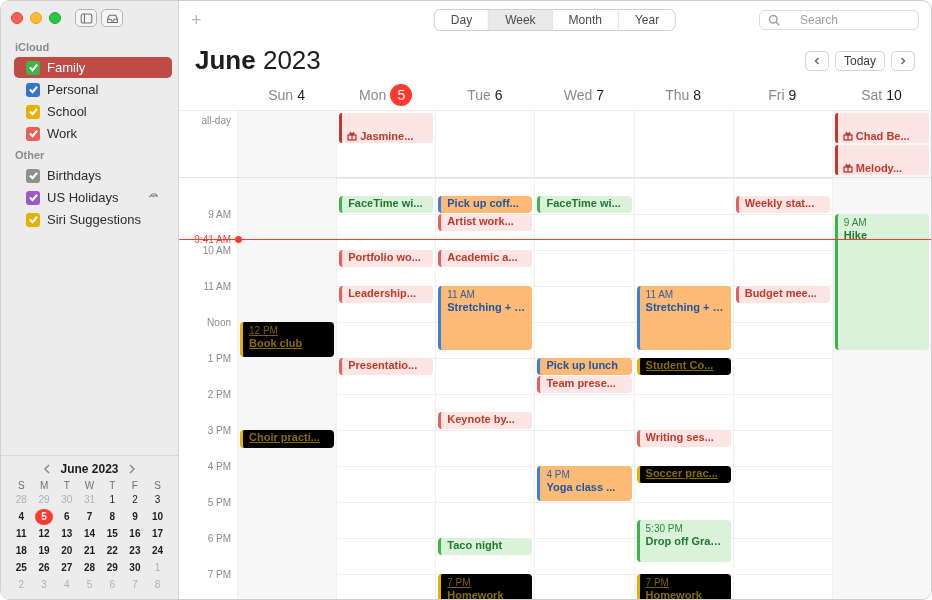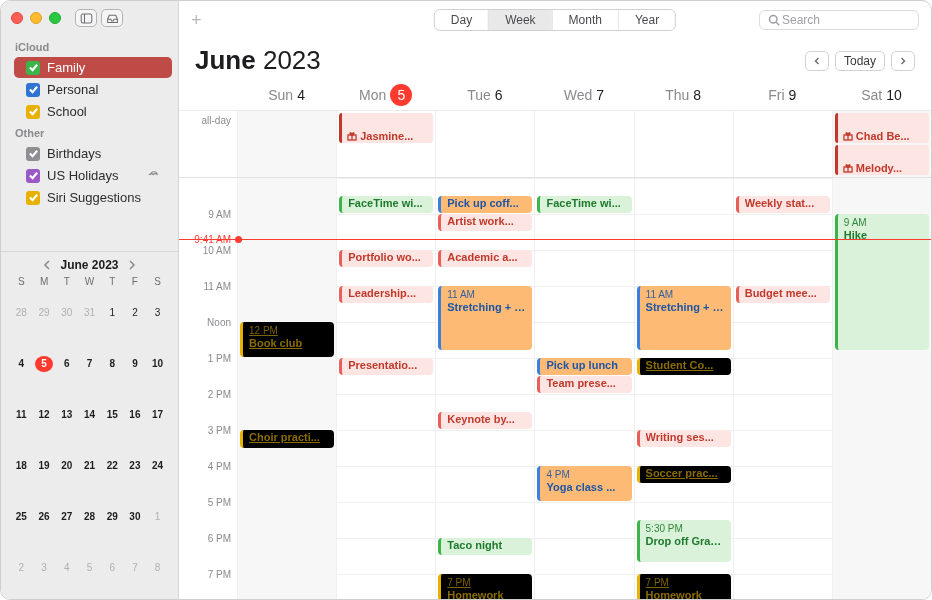--- a/index.html
+++ b/index.html
@@ -24,33 +24,33 @@
   .sb-check { width: 14px; height: 14px; border-radius: 3px; flex: none; display: flex; align-items: center; justify-content: center; }
   .sb-check svg { width: 9px; height: 9px; stroke: #fff; stroke-width: 2.5; fill: none; }
   .sb-share { margin-left: auto; color: #8a8a8e; }
   .sb-share svg { width: 13px; height: 10px; fill: #8a8a8e; }
   
   .mini { flex: none; padding: 6px 10px 6px; border-top: 1px solid #d8d8d8; }
   .mini-head { display: flex; align-items: center; justify-content: center; gap: 6px; font-size: 12px; font-weight: 600; margin-bottom: 4px; }
   .mini-arrow { width: 14px; height: 14px; display: flex; align-items: center; justify-content: center; color: #8a8a8e; cursor: default; }
   .mini-grid { display: grid; grid-template-columns: repeat(7, 1fr); column-gap: 2px; row-gap: 1px; font-size: 10px; text-align: center; }
   .mini-dow { color: #6e6e73; font-weight: 500; }
-  .mini-day { width: 18px; height: 16px; line-height: 16px; margin: 17px auto; border-radius: 50%; }
+  .mini-day { width: 18px; height: 16px; line-height: 16px; margin: 0 auto; border-radius: 50%; }
   .mini-day.other { color: #b0b0b5; }
   .mini-day.bold { font-weight: 700; }
   .mini-day.today { background: #ff3b30; color: #fff; font-weight: 600; }
   
   .main { flex: 1; display: flex; flex-direction: column; min-width: 0; }
   .toolbar { height: 38px; position: relative; display: flex; align-items: center; padding: 0 12px; }
   .plus { color: #b8b8bc; font-size: 18px; font-weight: 300; }
   .seg { position: absolute; left: 50%; transform: translateX(-50%); display: flex; border: 1px solid #cfcfcf; border-radius: 6px; overflow: hidden; font-size: 12px; }
   .seg div { padding: 3px 16px; color: #4a4a4e; cursor: default; }
   .seg div + div { border-left: 1px solid #e2e2e2; }
   .seg div.active { background: #e9e9e9; }
-  .search { display: flex; align-items: center; gap: 2px; border: 1px solid #dcdcdc; border-radius: 6px; padding: 2px 8px; color: #a0a0a4; font-size: 12px; width: 160px; }
+  .search { display: flex; align-items: center; gap: 20px; border: 1px solid #dcdcdc; border-radius: 6px; padding: 2px 8px; color: #a0a0a4; font-size: 12px; width: 160px; }
   .search svg { width: 12px; height: 12px; stroke: #a0a0a4; stroke-width: 2; fill: none; }
   
   .hdr { padding: 6px 16px 0 16px; display: flex; align-items: center; }
   .month-title { font-size: 26px; }
   .month-title b { font-weight: 700; }
   .hdr-nav { margin-left: auto; display: flex; gap: 6px; }
   .nav-btn { border: 1px solid #d2d2d6; border-radius: 5px; padding: 2px 8px; font-size: 12px; color: #3a3a3c; cursor: default; background: #fff; }
   .nav-arrow { width: 24px; display: flex; align-items: center; justify-content: center; }
   .nav-arrow svg { width: 8px; height: 10px; stroke: #6e6e73; stroke-width: 2; fill: none; }
   
@@ -134,20 +134,28 @@
             </span>
             <span>Personal</span>
           </li>
           <li class="sb-item">
             <span class="sb-check" style="background: rgb(232, 177, 0);">
               <svg viewBox="0 0 10 10">
                 <path d="M1 5 4 8 9 2"></path>
               </svg>
             </span>
             <span>School</span>
+          </li>
+          <li class="sb-item">
+            <span class="sb-check" style="background: rgb(232, 94, 88);">
+              <svg viewBox="0 0 10 10">
+                <path d="M1 5 4 8 9 2"></path>
+              </svg>
+            </span>
+            <span>Work</span>
           </li>
         </ul>
         <div class="sb-heading">Other</div>
         <ul class="sb-list">
           <li class="sb-item">
             <span class="sb-check" style="background: rgb(142, 142, 147);">
               <svg viewBox="0 0 10 10">
                 <path d="M1 5 4 8 9 2"></path>
               </svg>
             </span>

